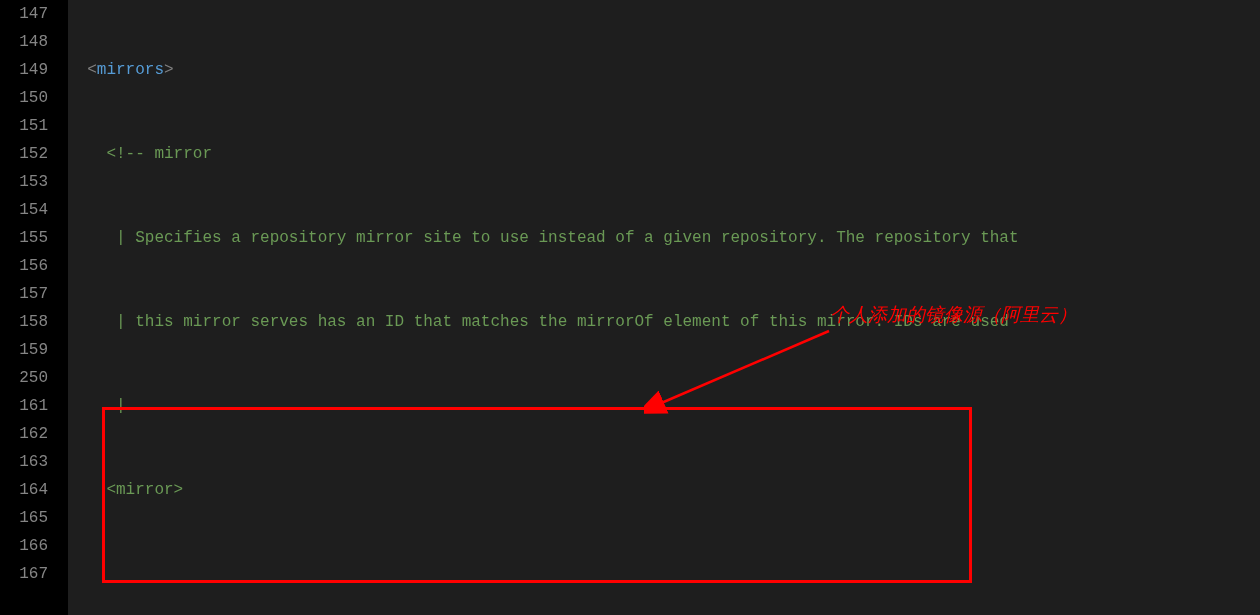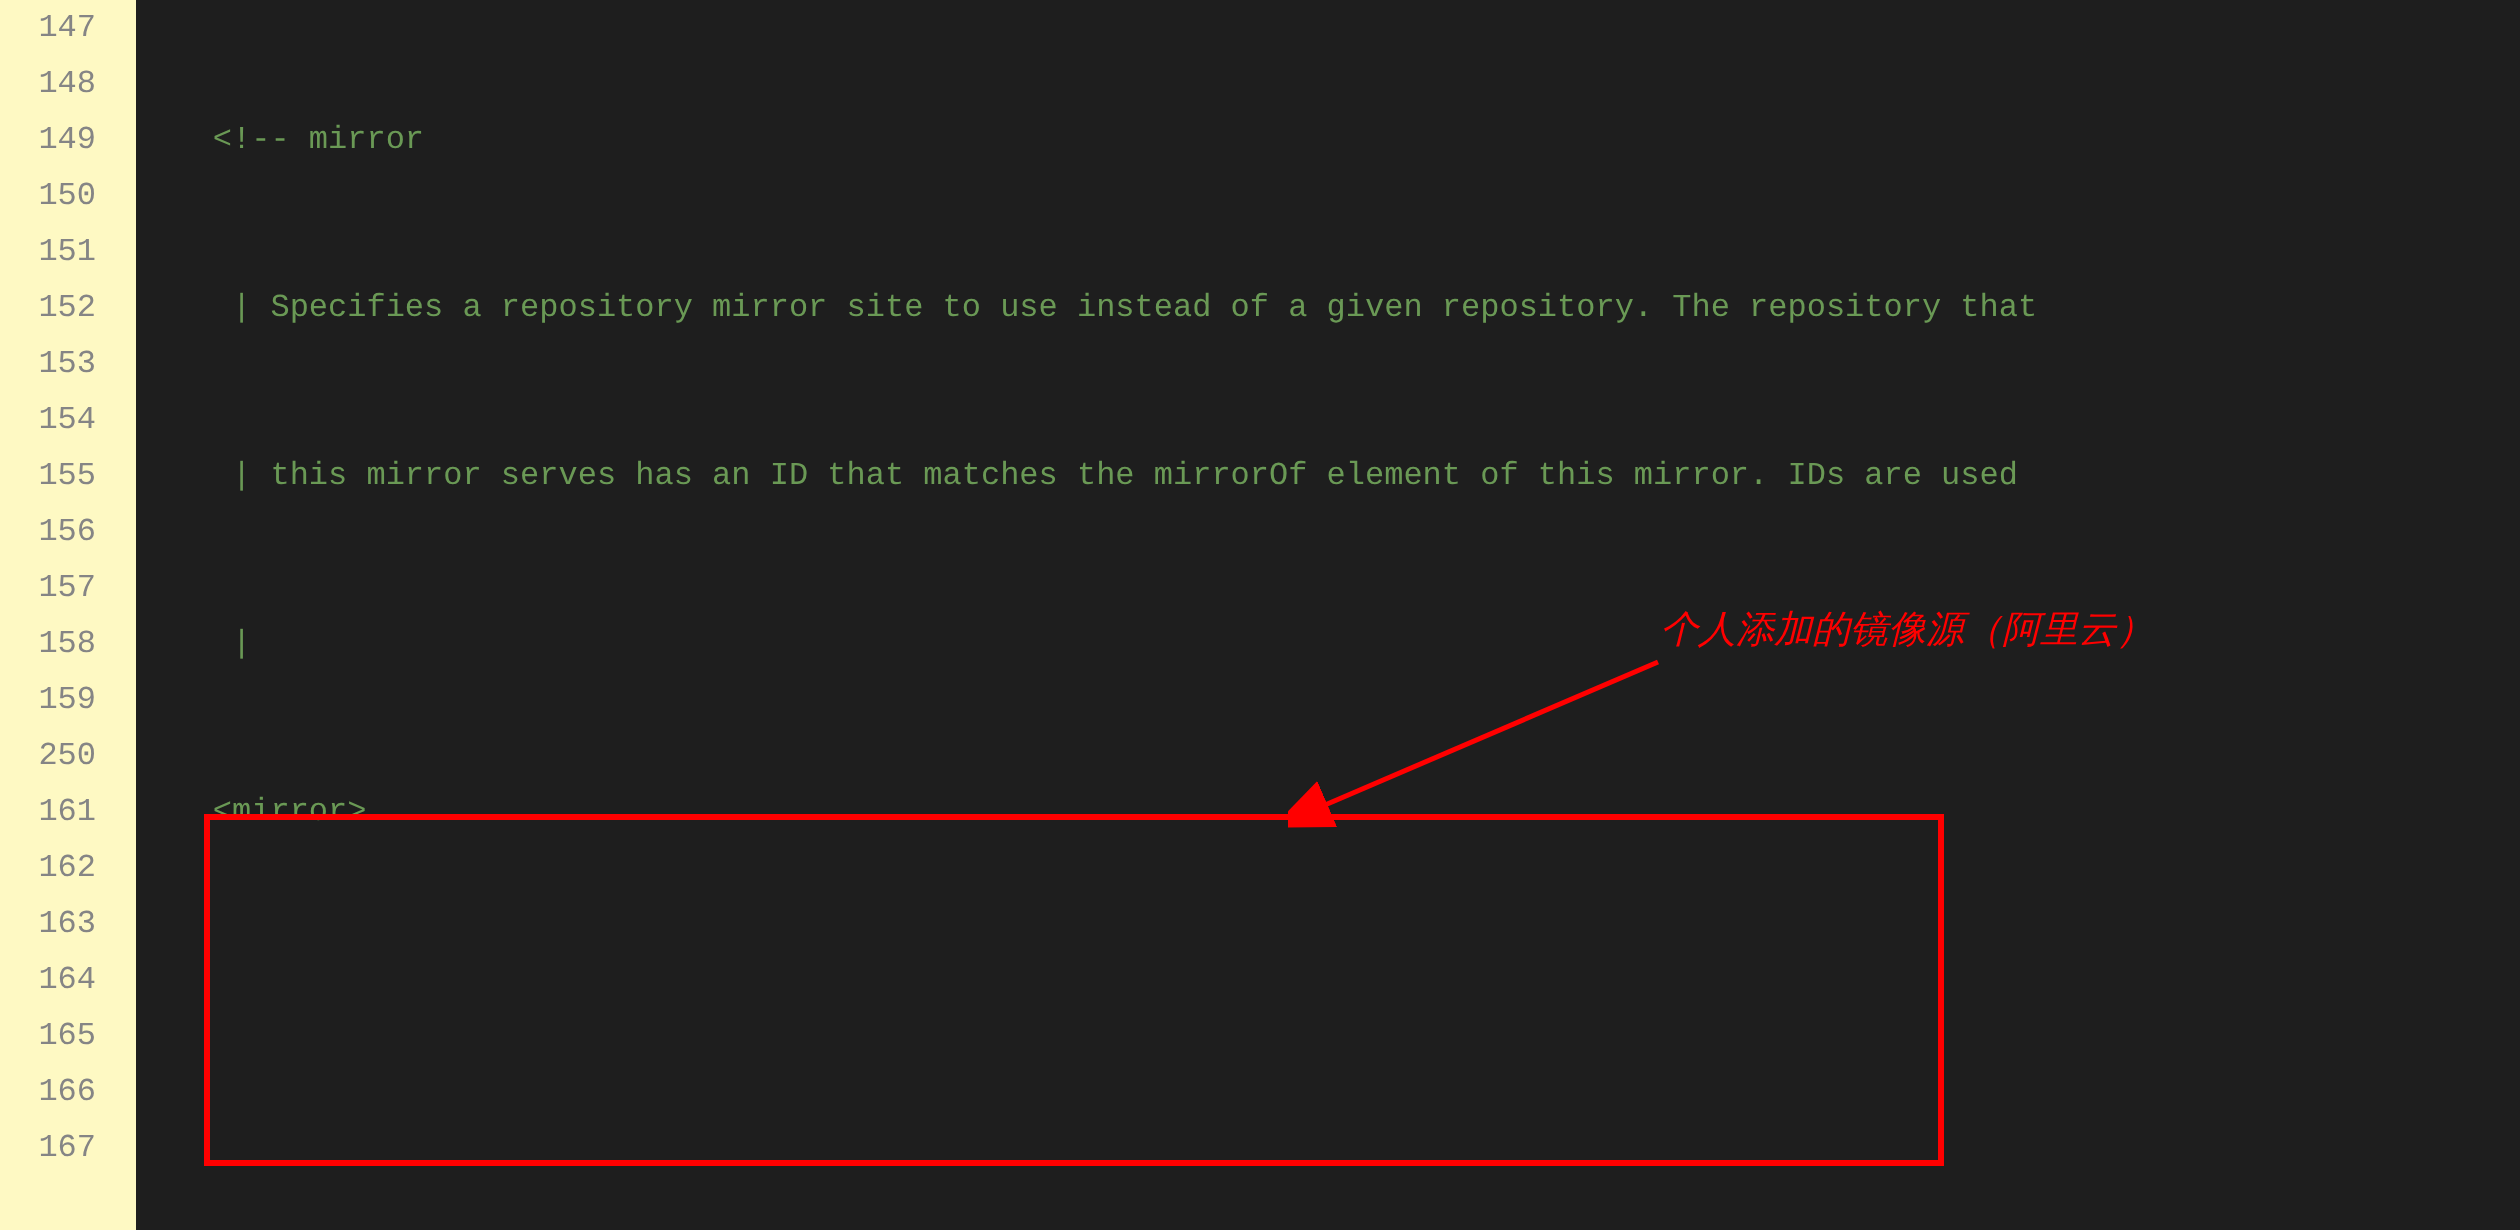--- a/index.html
+++ b/index.html
@@ -10,21 +10,21 @@
       overflow: hidden;
       width: 1260px;
       height: 615px;
       position: relative;
     }
     .editor {
       display: flex;
       height: 100%;
     }
     .gutter {
-      background: #fef9c3;
+      background: #000000;
       width: 68px;
       text-align: right;
       padding-right: 20px;
       color: #858585;
       line-height: 28px;
       user-select: none;
       flex-shrink: 0;
     }
     .gutter div { height: 28px; }
     .code {
@@ -93,20 +93,21 @@
       <div>250</div>
       <div>161</div>
       <div>162</div>
       <div>163</div>
       <div>164</div>
       <div>165</div>
       <div>166</div>
       <div>167</div>
     </div>
   <div class="code">
+    <div class="line">  <span class="bracket">&lt;</span><span class="tag">mirrors</span><span class="bracket">&gt;</span></div>
     <div class="line">    <span class="comment">&lt;!-- mirror</span></div>
     <div class="line">    <span class="comment"> | Specifies a repository mirror site to use instead of a given repository. The repository that</span></div>
     <div class="line">    <span class="comment"> | this mirror serves has an ID that matches the mirrorOf element of this mirror. IDs are used</span></div>
     <div class="line">    <span class="comment"> |</span></div>
     <div class="line">    <span class="comment">&lt;mirror&gt;</span></div>
     
     
     
     
     

